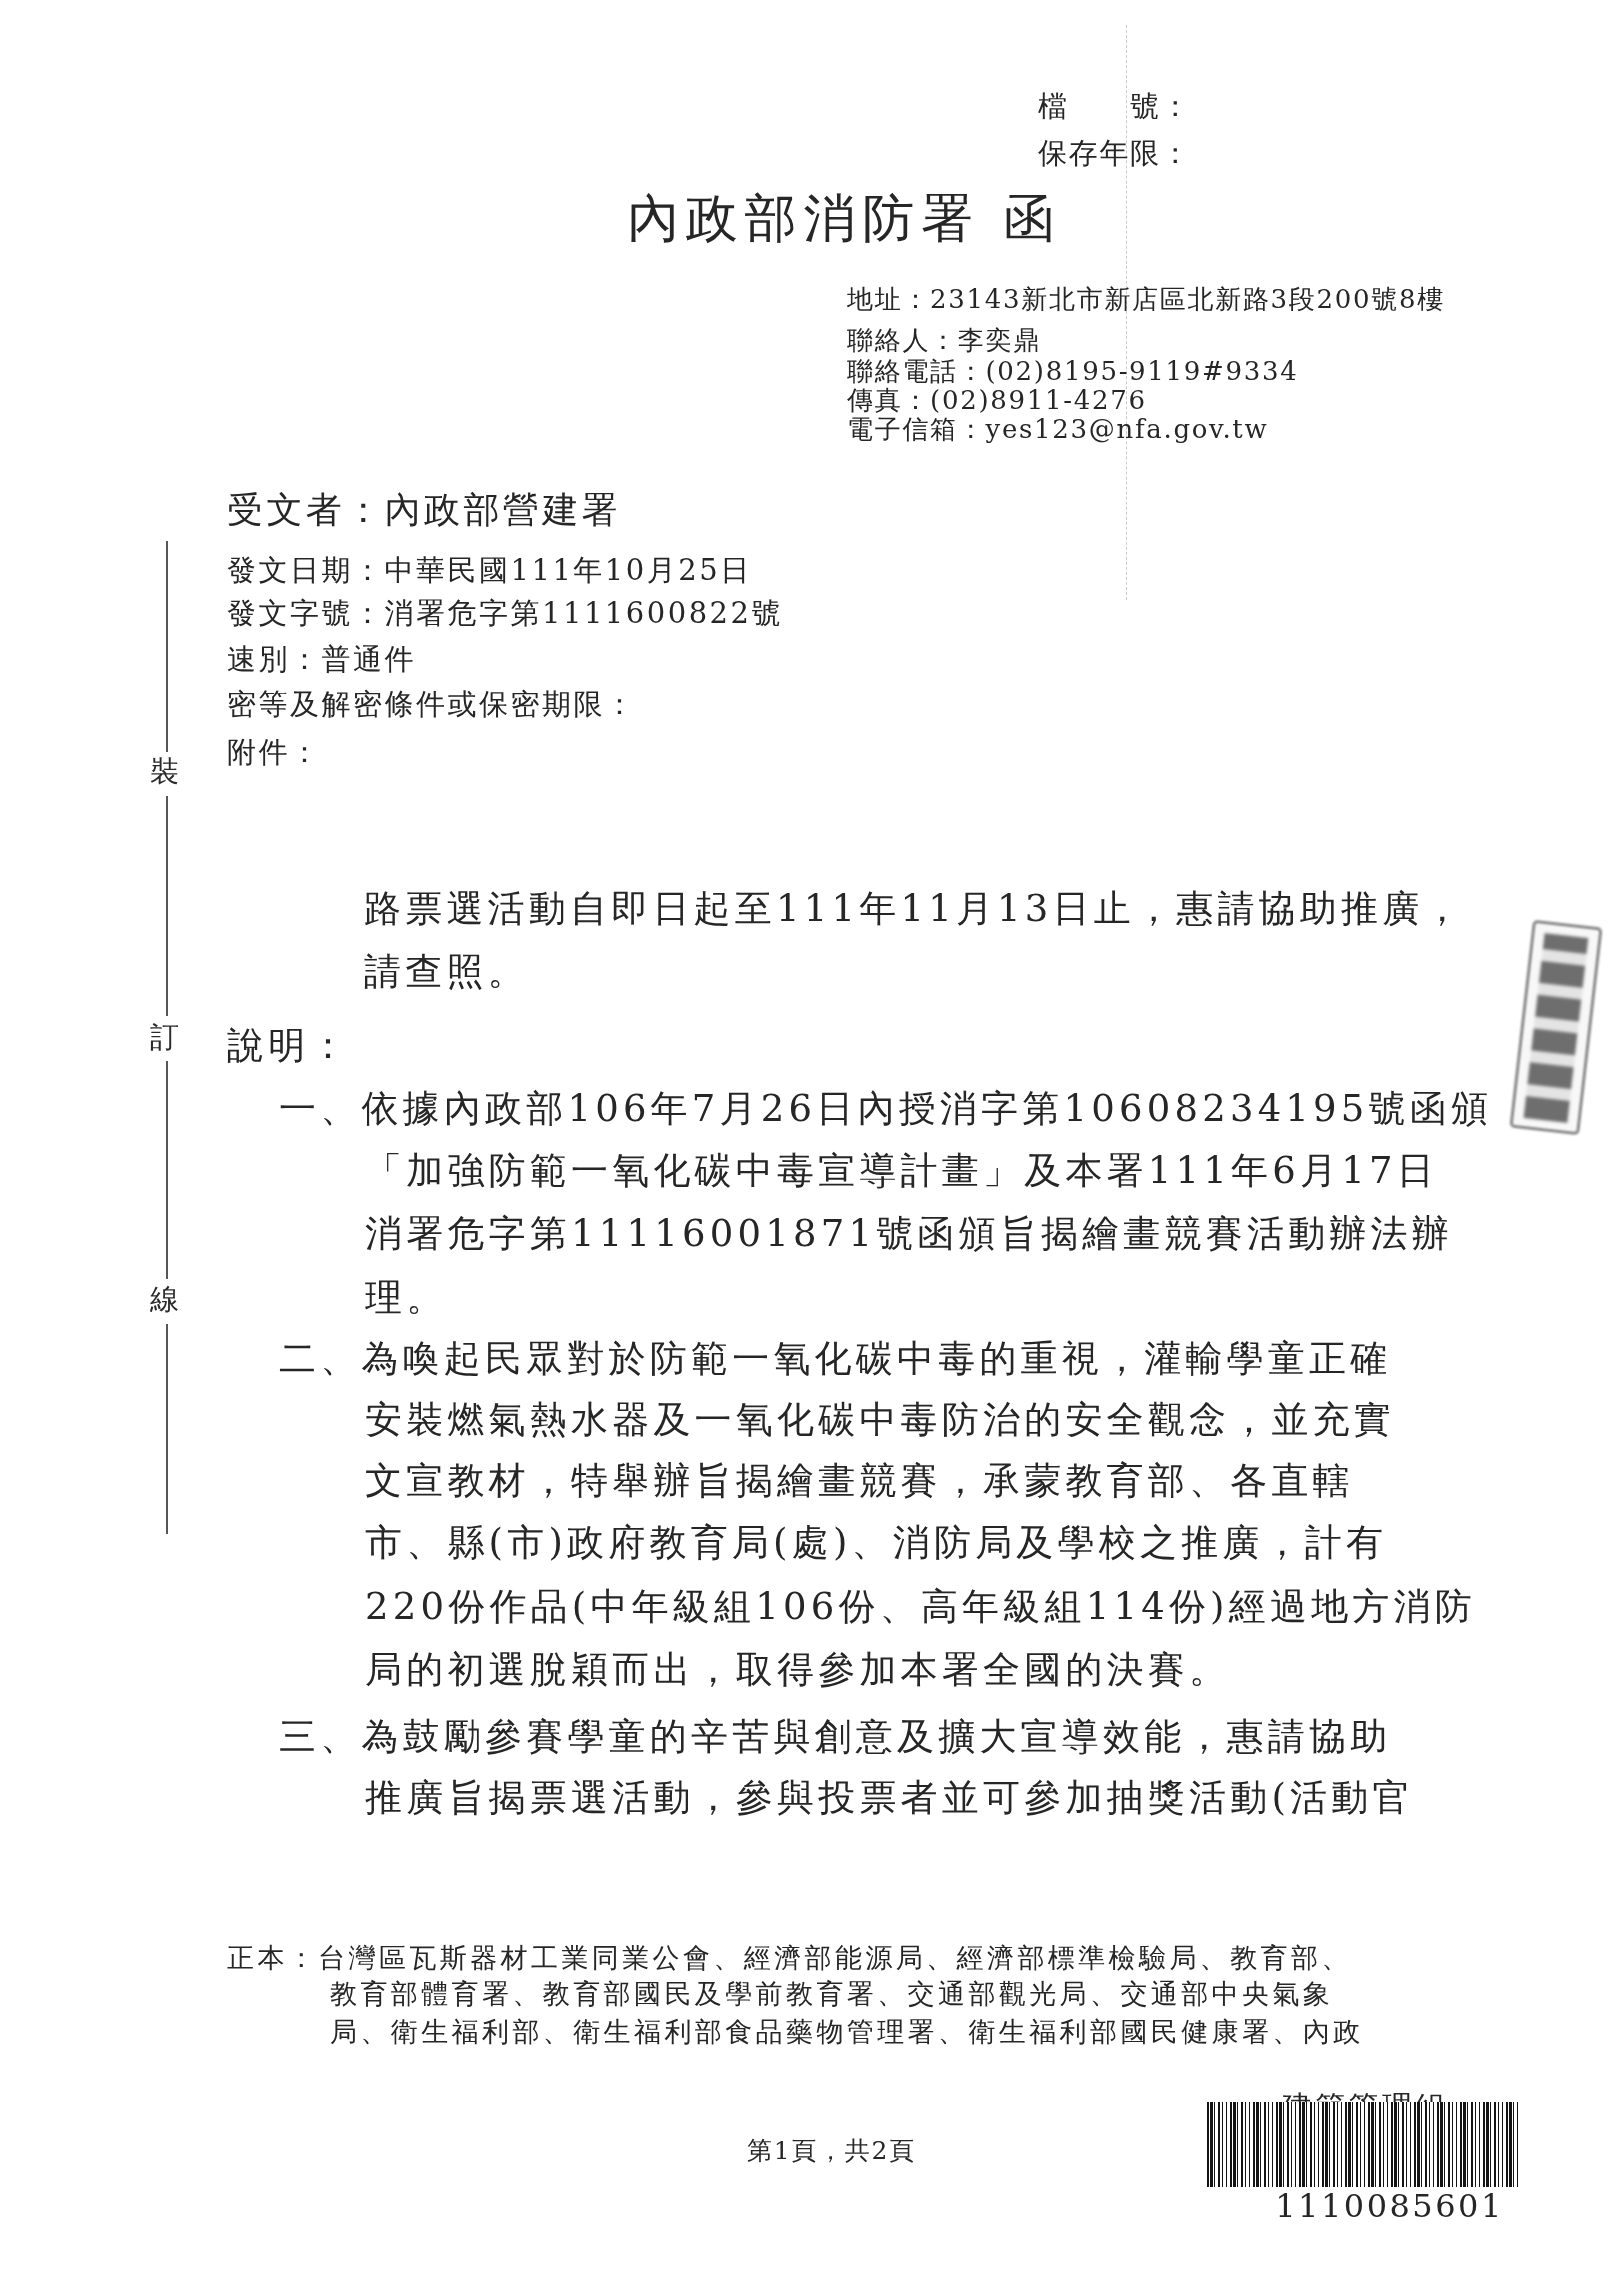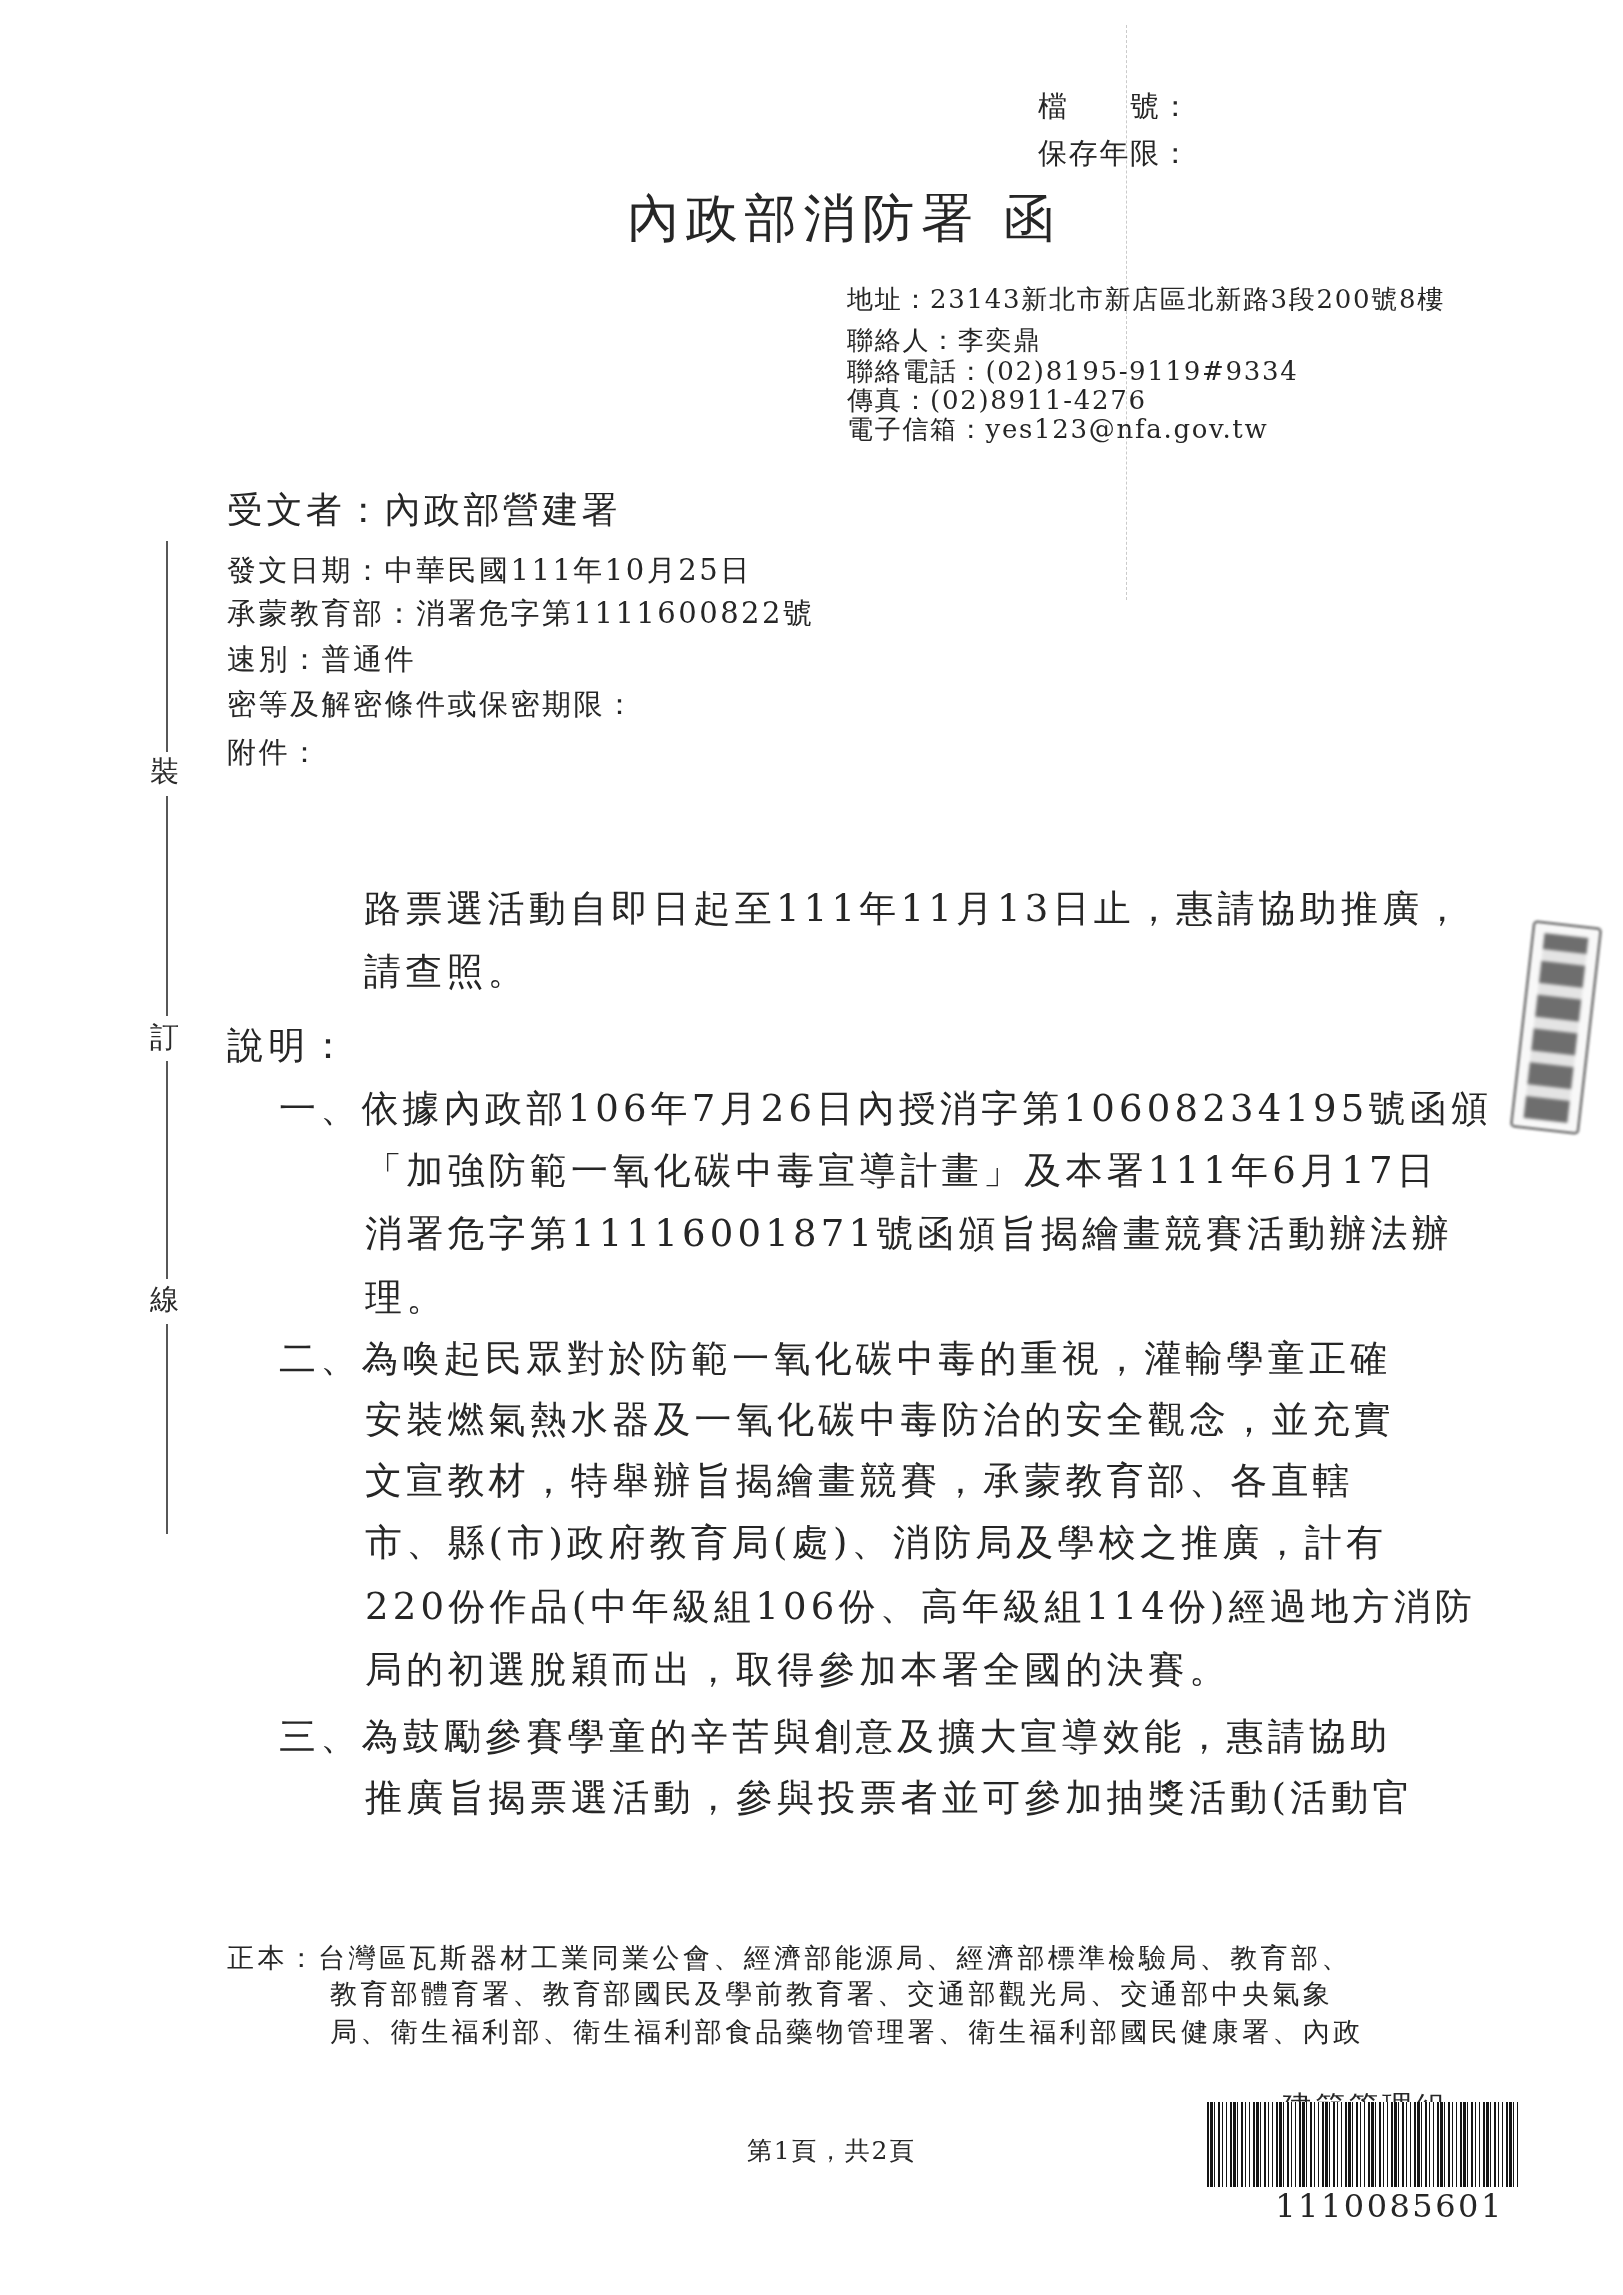--- a/index.html
+++ b/index.html
@@ -73,21 +73,21 @@
 
   <div class="abs addr-text" style="top:285px;left:847px">地址：23143新北市新店區北新路3段200號8樓</div>
   <div class="abs addr-text" style="top:326px;left:847px">聯絡人：李奕鼎</div>
   <div class="abs addr-text" style="top:357px;left:847px">聯絡電話：(02)8195-9119#9334</div>
   <div class="abs addr-text" style="top:386px;left:847px">傳真：(02)8911-4276</div>
   <div class="abs addr-text" style="top:415px;left:847px">電子信箱：yes123@nfa.gov.tw</div>
 
   <div class="abs recipient-text" style="top:489px;left:227px">受文者：內政部營建署</div>
 
   <div class="abs meta-text" style="top:554px;left:227px">發文日期：中華民國111年10月25日</div>
-  <div class="abs meta-text" style="top:597px;left:227px">承蒙教育部：消署危字第1111600822號</div>
+  <div class="abs meta-text" style="top:597px;left:227px">發文字號：消署危字第1111600822號</div>
   <div class="abs meta-text" style="top:643px;left:227px">速別：普通件</div>
   <div class="abs meta-text" style="top:688px;left:227px">密等及解密條件或保密期限：</div>
   <div class="abs meta-text" style="top:736px;left:227px">附件：</div>
 
   <div class="abs body-text" style="top:888px;left:364px">路票選活動自即日起至111年11月13日止，惠請協助推廣，</div>
   <div class="abs body-text" style="top:951px;left:364px">請查照。</div>
 
   <div class="abs body-text" style="top:1025px;left:227px">說明：</div>
 
   <div class="abs body-text" style="top:1088px;left:279px">一、依據內政部106年7月26日內授消字第10608234195號函頒</div>

